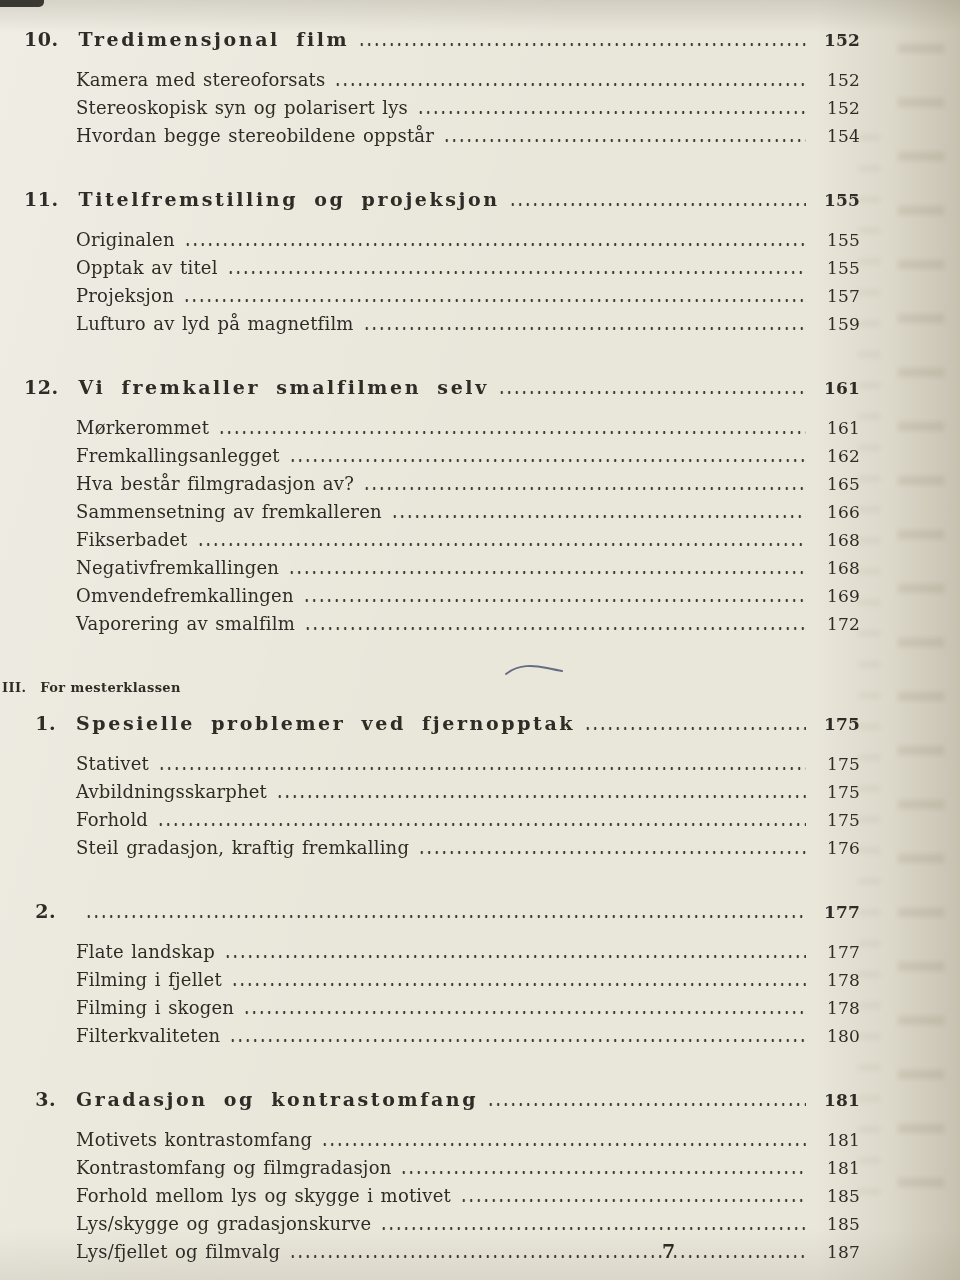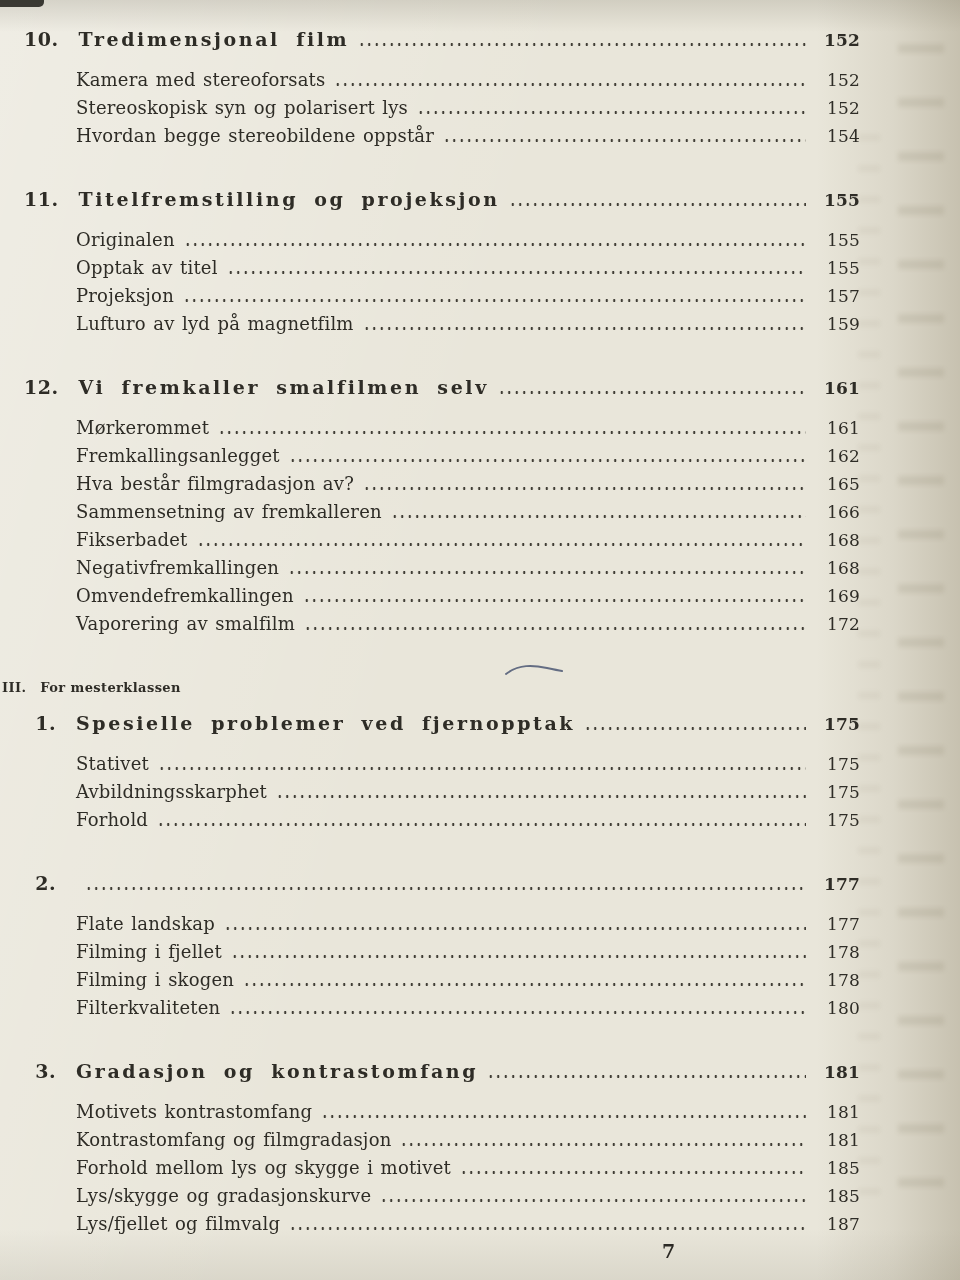--- a/index.html
+++ b/index.html
@@ -223,20 +223,25 @@
     <span class="dots"></span>
     <span class="pg">175</span>
   </div>
 
   <div class="row item-row">
     <span class="title">Forhold</span>
     <span class="dots"></span>
     <span class="pg">175</span>
   </div>
 
+  <div class="row item-row">
+    <span class="title">Steil gradasjon, kraftig fremkalling</span>
+    <span class="dots"></span>
+    <span class="pg">176</span>
+  </div>
 </div>
   </section>
 
   <section class="chapter">
     <div class="row heading-row">
       <span class="num">2.</span>
       <span class="dots"></span>
       <span class="pg">177</span>
     </div>
     <div class="items">

